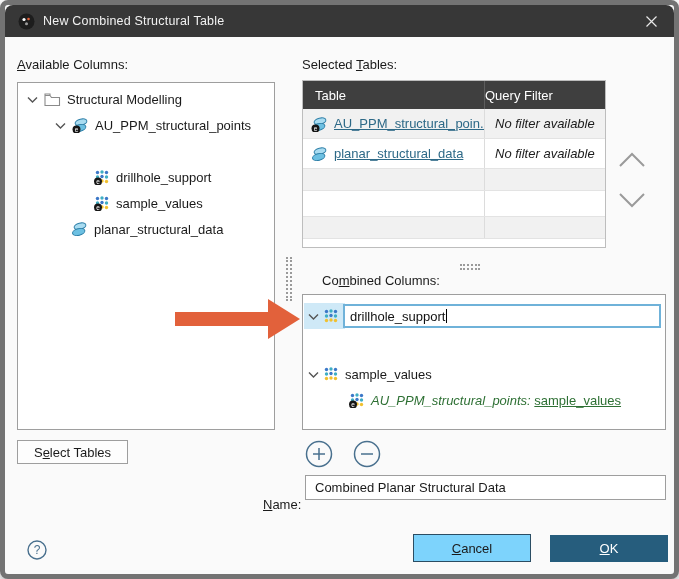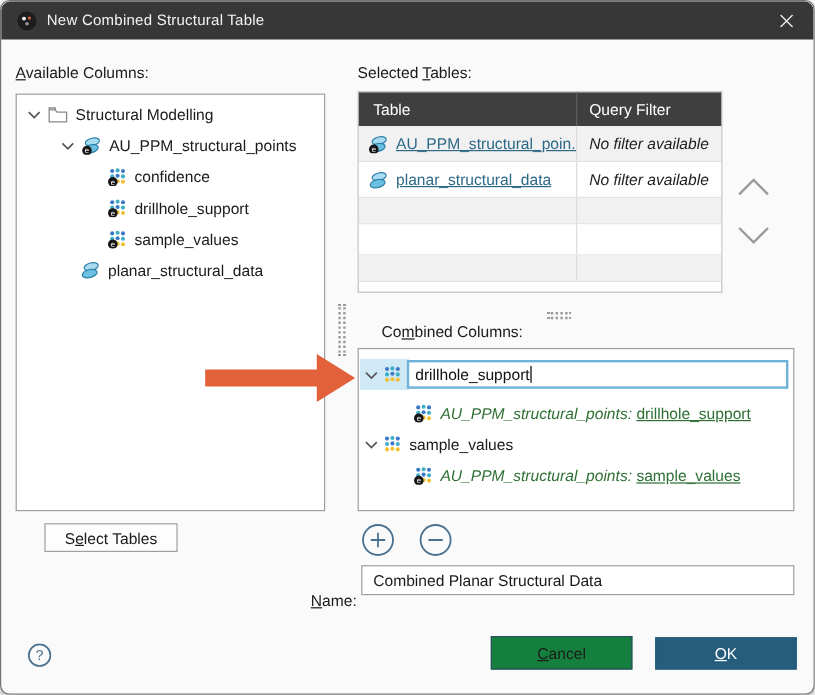--- a/index.html
+++ b/index.html
@@ -1,20 +1,20 @@
 <!DOCTYPE html>
 <html><head>
 <meta charset="utf-8">
 <style>
   html,body{margin:0;padding:0;background:#fff;}
   *{box-sizing:border-box;font-family:"Liberation Sans", sans-serif;}
   #window{
     position:relative;width:679px;height:579px;overflow:hidden;
     background:#fafafa;border-radius:8px;
-    border:1px solid #737373;
+    border:5px solid #737373;
     box-shadow:0 3px 8px rgba(0,0,0,.35);
   }
   
   #titlebar{
     position:absolute;left:0;top:0;width:100%;height:32px;
     background:#373737;color:#f2f2f2;display:flex;align-items:center;
     border-radius:8px 8px 0 0;
   }
   #titlebar .app-ic{margin:0 8px 0 13px;}
   #titlebar .t-text{font-size:12.5px;letter-spacing:.2px;}
@@ -26,30 +26,30 @@
   .row{position:absolute;display:flex;align-items:center;gap:6px;white-space:nowrap;font-size:13px;color:#1a1a1a;}
   .ico{flex:0 0 auto;display:block;}
   .link-blue{color:#2d6987;text-decoration:underline;cursor:pointer;}
   .link-green{color:#2e7034;text-decoration:underline;cursor:pointer;}
   .src-green{color:#2e7034;font-style:italic;}
   .nofilter{font-style:italic;color:#1c1c1c;}
   
   #sel-table{position:absolute;left:297px;top:75px;width:304px;height:168px;border:1px solid #bdbdbd;background:#fff;}
   #sel-table .hdr{display:flex;height:28px;background:#3f3f3f;color:#fff;font-size:13px;align-items:center;}
   #sel-table .hdr .c1{width:181px;padding-left:12px;}
-  #sel-table .hdr .c2{width:121px;padding-left:10px;border-left:1px solid #5d5d5d;height:100%;display:flex;align-items:center;}
+  #sel-table .hdr .c2{width:121px;padding-left:0;border-left:1px solid #5d5d5d;height:100%;display:flex;align-items:center;}
   .trow{display:flex;align-items:center;border-bottom:1px solid #e3e3e3;}
   .trow .c1{width:181px;padding-left:8px;display:flex;align-items:center;gap:6px;font-size:13px;overflow:hidden;}
   .trow .c2{width:121px;padding-left:10px;font-size:13px;border-left:1px solid #dcdcdc;align-self:stretch;display:flex;align-items:center;text-align:center;}
   .r-gray{background:#f1f1f1;}
   .r-white{background:#fff;}
   
   .btn{position:absolute;display:flex;align-items:center;justify-content:center;font-size:13px;cursor:pointer;}
-  #select-tables-btn{left:12px;top:435px;width:111px;height:24px;background:#fdfdfd;border:1px solid #9e9e9e;color:#1a1a1a;margin-left:24px;}
-  #cancel-btn{left:408px;top:529px;width:118px;height:28px;background:#15803d;border:1px solid #2b4d63;color:#1a1a1a;}
+  #select-tables-btn{left:12px;top:435px;width:111px;height:24px;background:#fdfdfd;border:1px solid #9e9e9e;color:#1a1a1a;}
+  #cancel-btn{left:408px;top:529px;width:118px;height:28px;background:#7dd3fc;border:1px solid #2b4d63;color:#1a1a1a;}
   #ok-btn{left:545px;top:530px;width:118px;height:27px;background:#265d7d;border:1px solid #265d7d;color:#fff;}
   .round-btn{position:absolute;width:28px;height:28px;cursor:pointer;}
   
   #combined-panel{left:297px;top:289px;width:364px;height:136px;}
   .sel-strip{position:absolute;left:1px;top:8px;width:41px;height:26px;background:#cfe9f7;}
   #edit-field{
     position:absolute;left:40px;top:9px;width:318px;height:24px;background:#fff;
     border:2px solid #6fb2d9;display:flex;align-items:center;padding-left:5px;font-size:13px;color:#111;
   }
   .caret{display:inline-block;width:1px;height:14px;background:#000;margin-left:1px;}
@@ -129,27 +129,20 @@
     <div class="row" style="left:37px;top:29px;height:26px;">
       <svg class="ico" width="11" height="9">
           <use href="#chev"></use>
         </svg>
       <svg class="ico" width="17" height="16" viewBox="0 0 16 16">
           <use href="#discs"></use>
           <use href="#ebadge"></use>
         </svg>
       <span>AU_PPM_structural_points</span>
     </div>
-    <div class="row" style="left:76px;top:55px;height:26px;">
-      <svg class="ico" width="16" height="16" viewBox="0 0 16 16">
-          <use href="#dots"></use>
-          <use href="#ebadge"></use>
-        </svg>
-      <span>confidence</span>
-    </div>
     <div class="row" style="left:76px;top:81px;height:26px;">
       <svg class="ico" width="16" height="16" viewBox="0 0 16 16">
           <use href="#dots"></use>
           <use href="#ebadge"></use>
         </svg>
       <span>drillhole_support</span>
     </div>
     <div class="row" style="left:76px;top:107px;height:26px;">
       <svg class="ico" width="16" height="16" viewBox="0 0 16 16">
           <use href="#dots"></use>
@@ -236,28 +229,20 @@
           <use href="#chev"></use>
         </svg>
       <svg class="ico" width="16" height="16" viewBox="0 0 16 16">
           <use href="#dots"></use>
         </svg>
     </div>
     <div id="edit-field">
       <span>drillhole_support</span>
         <span class="caret"></span>
     </div>
-    <div class="row" style="left:46px;top:42px;height:22px;">
-      <svg class="ico" width="16" height="16" viewBox="0 0 16 16">
-          <use href="#dots"></use>
-          <use href="#ebadge"></use>
-        </svg>
-      <span><span class="src-green">AU_PPM_structural_points:</span>
-      <span class="link-green">drillhole_support</span></span>
-    </div>
     <div class="row" style="left:5px;top:68px;height:22px;gap:4px;">
       <svg class="ico" width="11" height="9">
           <use href="#chev"></use>
         </svg>
       <svg class="ico" width="16" height="16" viewBox="0 0 16 16">
           <use href="#dots"></use>
         </svg>
       <span style="margin-left:2px;">sample_values</span>
     </div>
     <div class="row" style="left:46px;top:94px;height:22px;">

